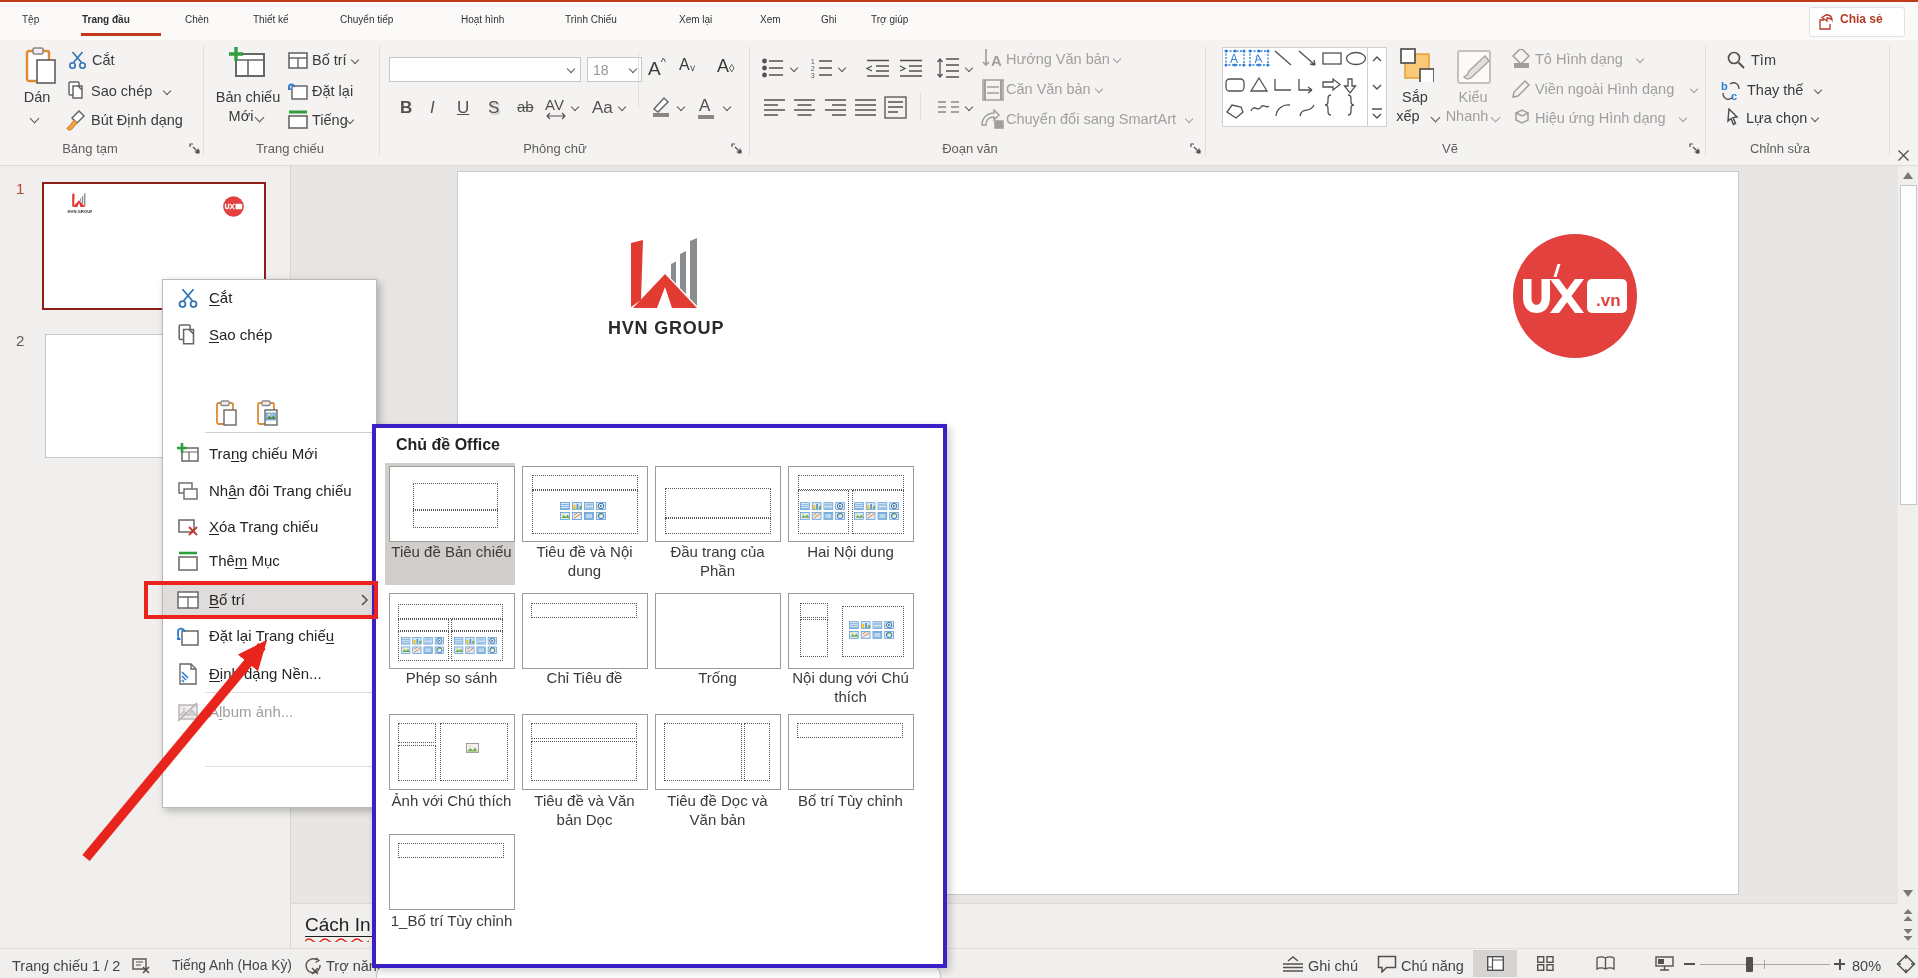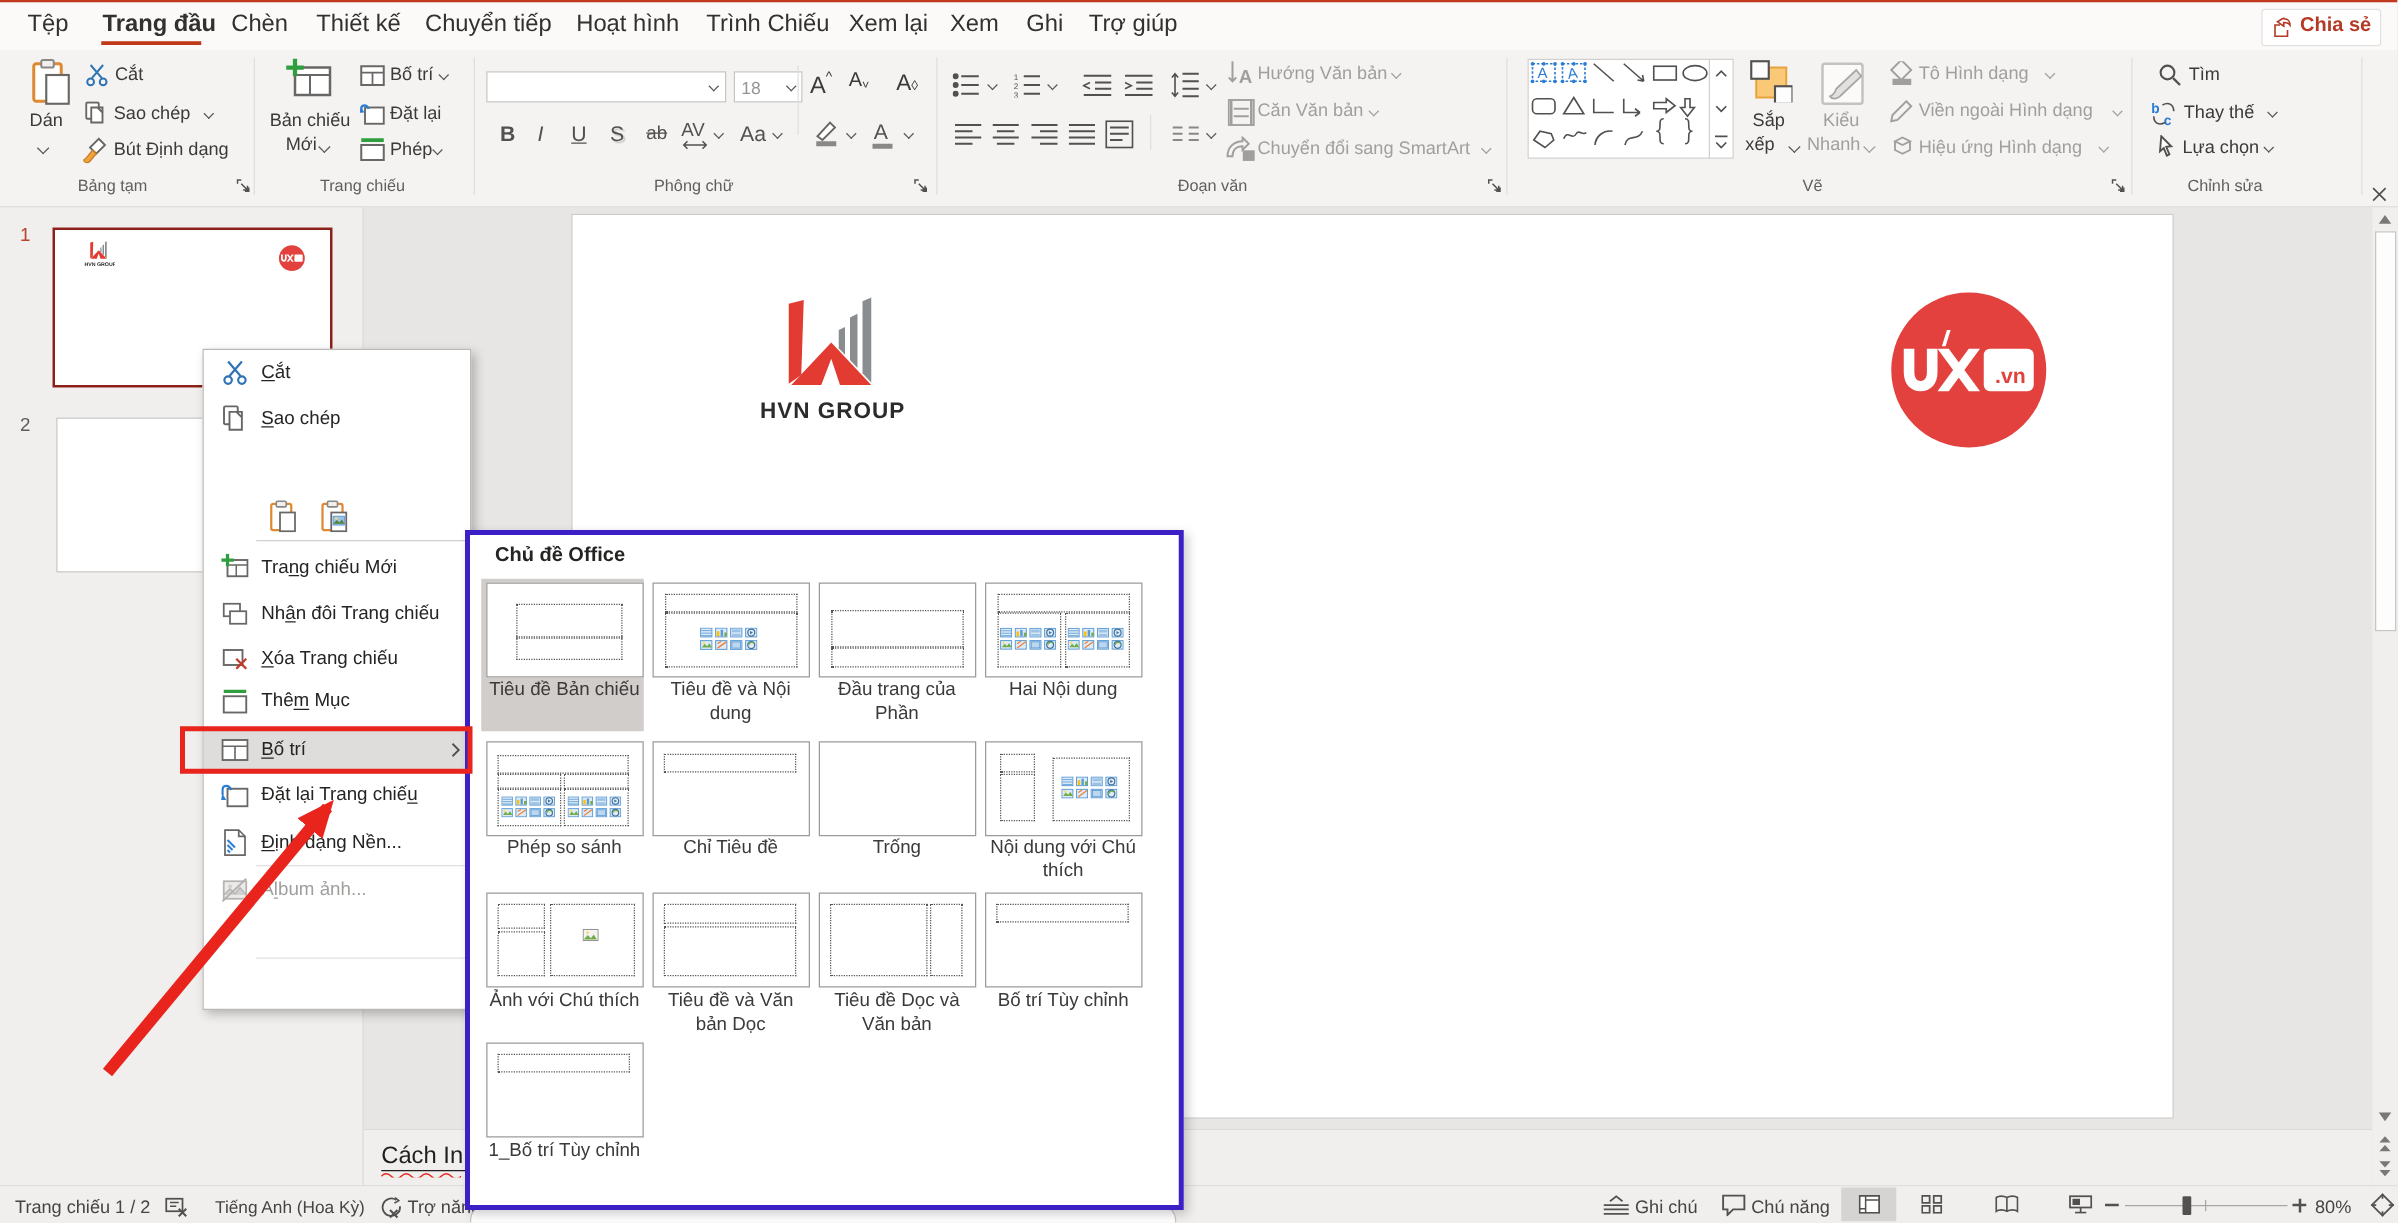--- a/index.html
+++ b/index.html
@@ -2,21 +2,21 @@
 <html><head>
 <meta charset="utf-8">
 <style>
 html,body{margin:0;padding:0;}
 #root{position:relative;width:1918px;height:978px;background:#E8E6E4;font-family:"Liberation Sans",sans-serif;overflow:hidden;}
 .abs{position:absolute;}
 .cv{display:inline-block;width:6px;height:6px;border-right:1.6px solid #5A5856;border-bottom:1.6px solid #5A5856;transform:rotate(45deg);vertical-align:middle;}
 .cvs{display:inline-block;width:5px;height:5px;border-right:1.4px solid #5A5856;border-bottom:1.4px solid #5A5856;transform:rotate(45deg);vertical-align:middle;}
 .sep{position:absolute;top:46px;width:1px;height:110px;background:#E1DFDD;}
 .glabel{position:absolute;top:141px;font-size:13px;color:#605E5C;text-align:center;}
-.tab{position:absolute;top:2px;height:36px;line-height:36px;font-size:19px;color:#323130;}
+.tab{position:absolute;top:2px;height:36px;line-height:36px;font-size:10px;color:#323130;}
 .ribtxt{font-size:14.5px;color:#3B3A39;}
 .gray{color:#A19F9D;}
 .menuitem{position:absolute;left:1px;width:213px;height:37px;}
 .mlabel{position:absolute;left:45px;top:9px;font-size:15px;color:#252423;white-space:nowrap;}
 .micon{position:absolute;left:13px;top:7px;width:22px;height:22px;}
 .tile{position:absolute;width:124px;height:74px;background:#fff;border:1px solid #9D9B99;}
 .tlabel{position:absolute;font-size:15px;color:#3B3A39;text-align:center;width:125px;line-height:19px;}
 .dash{position:absolute;border:1px dotted #595755;}
 u{text-decoration:underline;text-underline-offset:2px;}
 </style>
@@ -37,21 +37,21 @@
   <div class="tab" style="left:253px;">Thiết kế</div>
   <div class="tab" style="left:340px;">Chuyển tiếp</div>
   <div class="tab" style="left:461px;">Hoạt hình</div>
   <div class="tab" style="left:565px;">Trình Chiếu</div>
   <div class="tab" style="left:679px;">Xem lại</div>
   <div class="tab" style="left:760px;">Xem</div>
   <div class="tab" style="left:821px;">Ghi</div>
   <div class="tab" style="left:871px;">Trợ giúp</div>
 
   <div class="abs" style="left:1809px;top:7px;width:94px;height:28px;border:1px solid #E3E1DF;border-radius:3px;background:#fff;">
-    <span style="position:absolute;left:30px;top:4px;font-size:16px;color:#B43A26;font-weight:bold;">Chia sẻ</span>
+    <span style="position:absolute;left:30px;top:4px;font-size:12px;color:#B43A26;font-weight:bold;">Chia sẻ</span>
     <svg style="position:absolute;left:8px;top:6px;" width="17" height="17" viewBox="0 0 17 17">
         <path d="M9 1 C13 1 14 4 14 6 C13 4.5 12 4 9 4 V7 L4 3.5 L9 0.2 z" fill="none" stroke="#B43A26" stroke-width="1.3"></path>
         <path d="M6 6 H2 V15 H12 V10" fill="none" stroke="#B43A26" stroke-width="1.3"></path>
       </svg>
   </div>
 
   <svg class="abs" style="left:24px;top:46px;" width="36" height="40" viewBox="0 0 36 40">
     <rect x="3" y="5" width="22" height="30" rx="2" fill="#fff" stroke="#DE8A33" stroke-width="2.4"></rect>
     <rect x="9" y="2" width="10" height="6" rx="1.5" fill="#F1EFED" stroke="#8A8886" stroke-width="1.6"></rect>
     <rect x="13" y="14" width="18" height="23" fill="#fff" stroke="#696765" stroke-width="1.7"></rect>
@@ -93,21 +93,21 @@
   <svg class="abs" style="left:288px;top:81px;" width="20" height="19" viewBox="0 0 20 19">
     <rect x="4" y="5" width="15" height="13" fill="#fff" stroke="#696765" stroke-width="1.5"></rect>
     <path d="M7 6 c-2 -4 -6 -3 -6 0 l0 3" stroke="#2B7CD3" stroke-width="1.8" fill="none"></path>
     <path d="M1 5 l-1.5 4 4 0 z" fill="#2B7CD3"></path>
   </svg>
   <div class="ribtxt abs" style="left:312px;top:83px;">Đặt lại</div>
   <svg class="abs" style="left:288px;top:110px;" width="20" height="19" viewBox="0 0 20 19">
     <rect x="1" y="6" width="18" height="12" fill="#fff" stroke="#696765" stroke-width="1.6"></rect>
     <path d="M1 2 h18" stroke="#2E9E3E" stroke-width="3"></path>
   </svg>
-  <div class="ribtxt abs" style="left:312px;top:112px;">Phép</div>
+  <div class="ribtxt abs" style="left:312px;top:112px;">Tiếng</div>
   <span class="cvs abs" style="left:347px;top:117px;"></span>
 
   <div class="abs" style="left:389px;top:57px;width:192px;height:25px;background:#fff;border:1px solid #C8C6C4;box-sizing:border-box;"></div>
   <span class="cvs abs" style="left:568px;top:66px;"></span>
   <div class="abs" style="left:587px;top:57px;width:55px;height:25px;background:#fff;border:1px solid #C8C6C4;box-sizing:border-box;"></div>
   <div class="abs" style="left:593px;top:62px;font-size:14px;color:#979593;">18</div>
   <span class="cvs abs" style="left:630px;top:66px;"></span>
   <div class="abs" style="left:648px;top:56px;font-size:19px;color:#3B3A39;">A<span style="font-size:11px;vertical-align:9px;">^</span></div>
   <div class="abs" style="left:679px;top:56px;font-size:16px;color:#3B3A39;">A<span style="font-size:10px;vertical-align:-2px;">˅</span></div>
   <div class="abs" style="left:717px;top:56px;font-size:18px;color:#3B3A39;">A<span style="font-size:11px;">◊</span></div>

